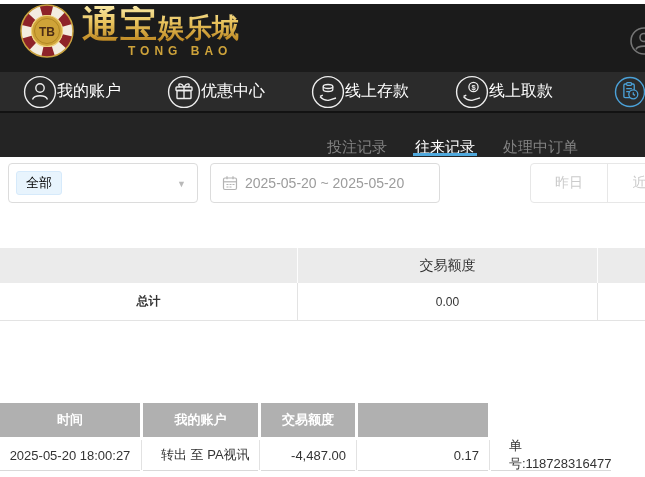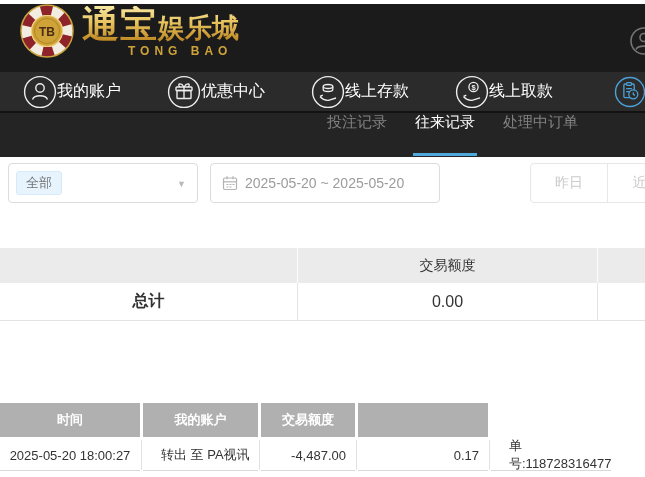--- a/index.html
+++ b/index.html
@@ -37,39 +37,39 @@
   }
   .nav-item { display:flex; align-items:center; gap:0; cursor:pointer; }
   .nav-item span { color:#fff; font-size:16px; white-space:nowrap; }
   .nav-records { margin-left:auto; margin-right:-1px; display:flex; align-items:center; }
   
   .tab-band {
     position:absolute; top:113px; left:0; width:645px; height:44px;
     background:#242424; display:flex; align-items:center;
     justify-content:flex-end; padding-right:67px; gap:28px;
   }
-  .tab { position:relative; height:100%; display:flex; align-items:flex-start; cursor:pointer; }
+  .tab { position:relative; height:100%; display:flex; align-items:flex-end; cursor:pointer; }
   .tab span { font-size:15px; color:#828282; white-space:nowrap; }
   .tab.active span { color:#ffffff; }
   .tab .underline {
     position:absolute; left:-2px; right:-2px; bottom:1px; height:3px;
     background:#4fa8dc; display:none;
   }
   .tab.active .underline { display:block; }
   
   .filter-row { position:absolute; top:163px; left:0; width:645px; height:40px; }
   .type-select {
     position:absolute; left:8px; top:0; width:190px; height:40px;
     border:1px solid #dcdcdc; border-radius:4px; background:#fff;
     display:flex; align-items:center; cursor:pointer;
   }
   .type-tag {
     margin-left:7px; height:24px; padding:0 9px; display:flex; align-items:center;
     background:#e8f4fd; border:1px solid #d6eafb; border-radius:3px;
-    color:#737373; font-size:13px;
+    color:#000000; font-size:13px;
   }
   .caret { position:absolute; right:11px; top:15px; font-size:9px; color:#b9b9b9; }
   .date-input {
     position:absolute; left:210px; top:0; width:230px; height:40px;
     border:1px solid #dcdcdc; border-radius:4px; background:#fff;
     display:flex; align-items:center; gap:7px; padding-left:11px; cursor:pointer;
   }
   .date-input span { color:#9c9c9c; font-size:14px; white-space:nowrap; }
   .btn-today {
     position:absolute; left:450px; top:0; width:80px; height:40px;
@@ -91,21 +91,21 @@
   
   .sum-table { position:absolute; top:248px; left:0; width:645px; }
   .sum-head, .sum-row { display:grid; grid-template-columns:298px 300px 1fr; }
   .sum-head > div {
     background:#ebebeb; height:35px; display:flex; align-items:center; justify-content:center;
     font-size:14px; color:#333;
   }
   .sum-head > div:not(:last-child) { border-right:1px solid #fdfdfd; }
   .sum-row > div {
     background:#fff; height:38px; display:flex; align-items:center; justify-content:center;
-    font-size:16px; color:#333; border-bottom:1px solid #e3e3e3;
+    font-size:12px; color:#333; border-bottom:1px solid #e3e3e3;
   }
   .sum-row > div:not(:last-child) { border-right:1px solid #e3e3e3; }
   .sum-total-label { font-weight:bold; }
   
   .rec-table { position:absolute; top:403px; left:0; width:529px;border-radius:24px; }
   .rec-head, .rec-row {
     display:grid; grid-template-columns:140px 115px 94px 130px 1fr; column-gap:3px;
   }
   .rec-head > div {
     background:#b0b0b0; height:34px; display:flex; align-items:center; justify-content:center;

